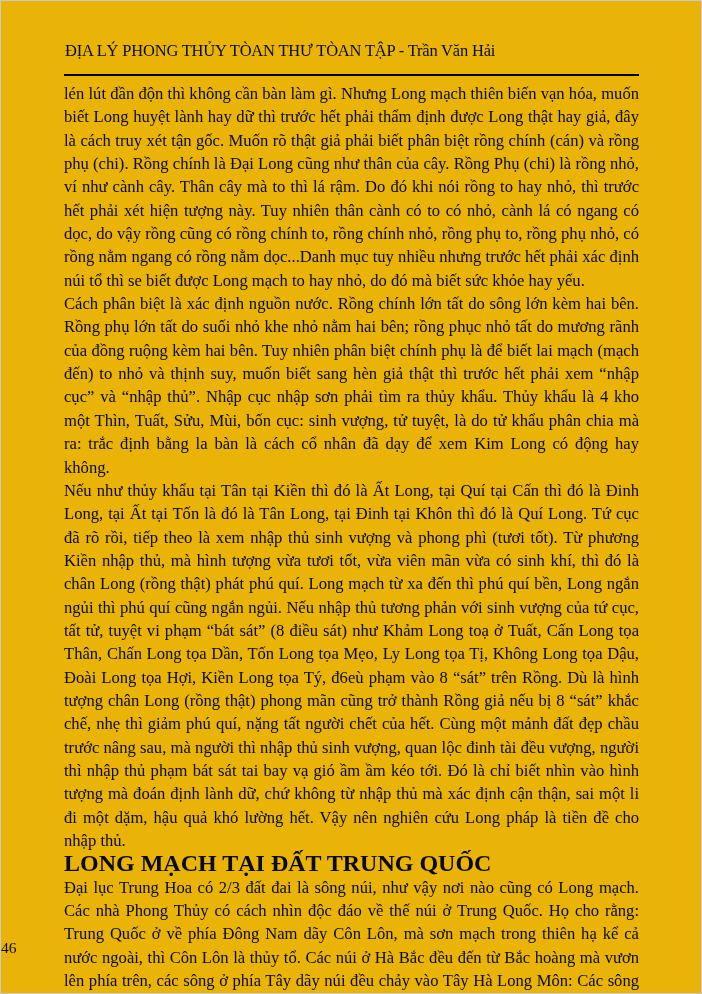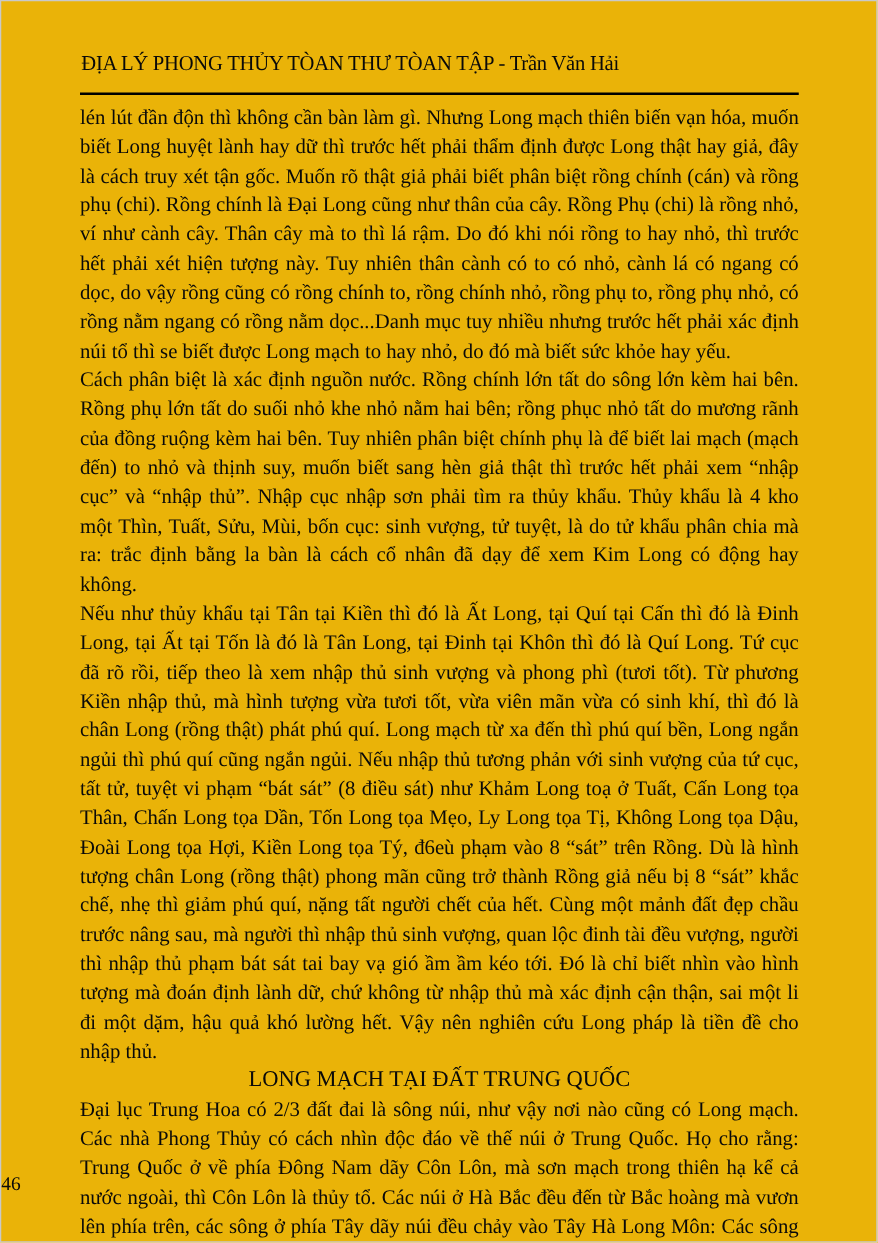--- a/index.html
+++ b/index.html
@@ -39,23 +39,23 @@
     top: 81px;
     left: 63px;
     right: 62px;
     font-size: 16.6px;
     line-height: 23.35px;
     text-align: justify;
     text-justify: inter-word;
   }
   .body-text p { margin: 0; }
   .section-heading {
-    font-size: 18px;
-    font-weight: normal;
-    text-align: center;
+    font-size: 24px;
+    font-weight: bold;
+    text-align: left;
     margin: 0;
     line-height: 23.35px;
   }
   .page-footer {
     position: absolute;
     bottom: 36px;
     left: 0;
     width: 100%;
     font-size: 15.5px;
   }

